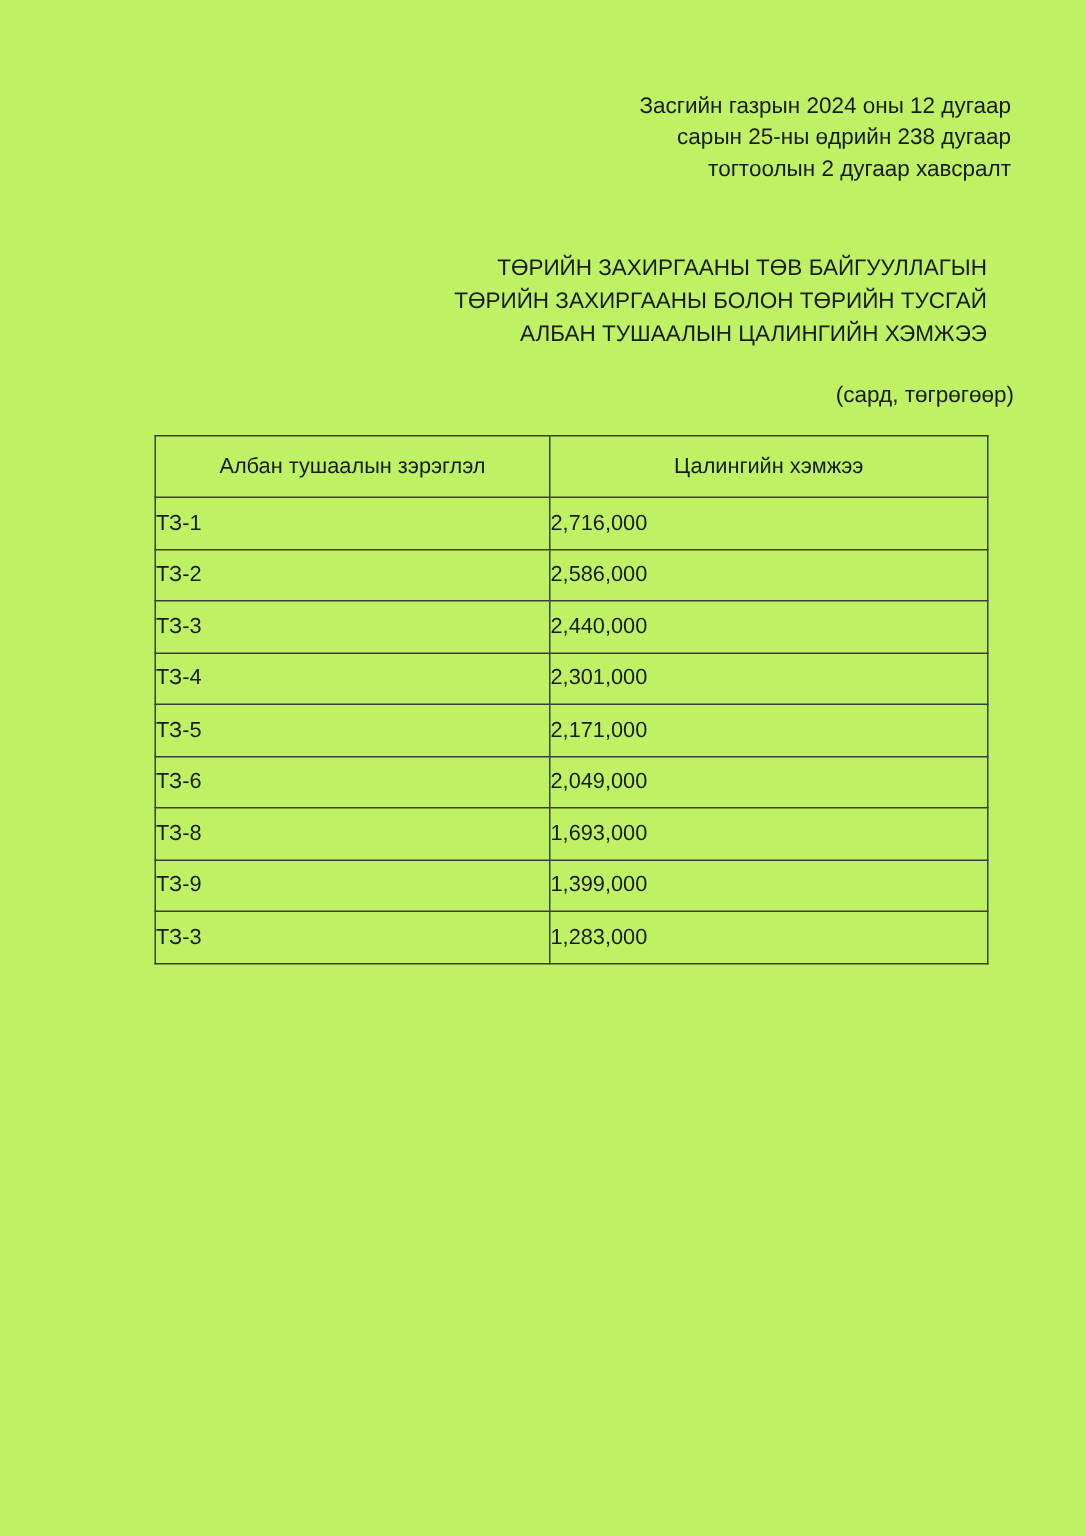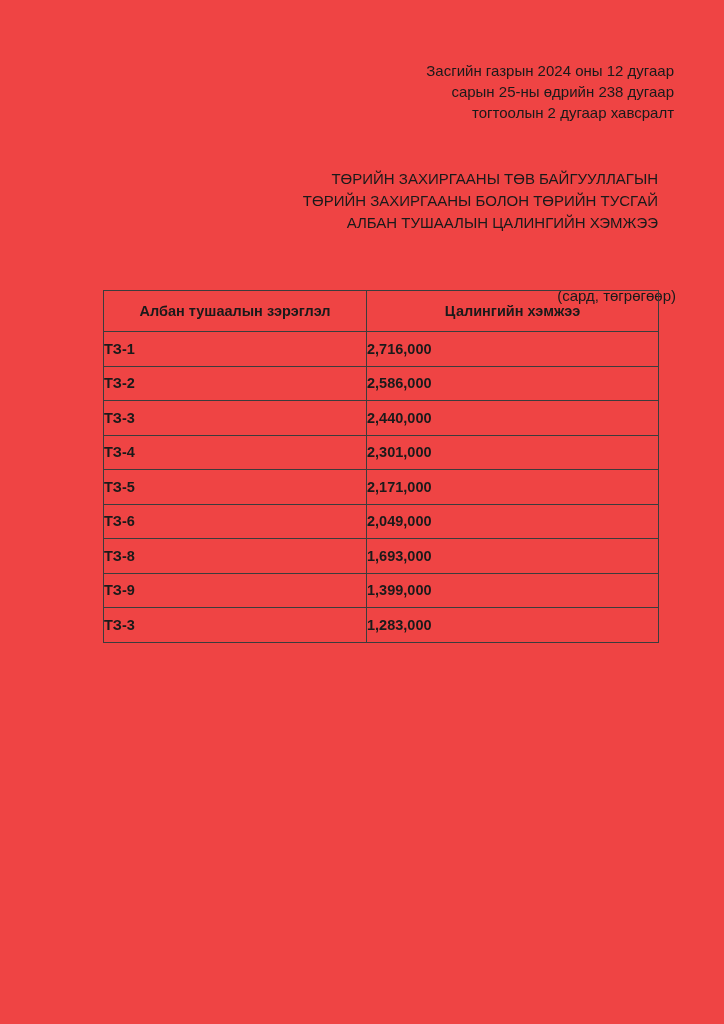--- a/index.html
+++ b/index.html
@@ -4,21 +4,21 @@
 <style>
   html, body {
     margin: 0;
     padding: 0;
     background: #e8e8e8;
   }
   .page {
     position: relative;
     width: 724px;
     height: 1024px;
-    background: #ef4444;
+    background: #bef264;
     overflow: hidden;
     font-family: "Liberation Sans", "DejaVu Sans", sans-serif;
     color: #1a1a1a;
     -webkit-font-smoothing: antialiased;
   }
   .appendix-note {
     position: absolute;
     top: 60px;
     right: 50px;
     text-align: right;
@@ -34,38 +34,37 @@
     text-align: right;
     font-size: 15px;
     line-height: 22px;
   }
   .unit-note {
     position: absolute;
     top: 254px;
     right: 48px;
     font-size: 15px;
     line-height: 20px;
-    margin-top: 32px;
   }
   table.salary-table {
     position: absolute;
     top: 290px;
     left: 103px;
     width: 555px;
     border-collapse: collapse;
     table-layout: fixed;
     font-size: 14.5px;
   }
   table.salary-table col.grade-col   { width: 263px; }
   table.salary-table col.salary-col  { width: 292px; }
   table.salary-table th,
   table.salary-table td {
     border: 1.5px solid #3c3c3c;
     vertical-align: middle;
-    font-weight: bold;
+    font-weight: normal;
     padding: 0;
   }
   table.salary-table th { height: 40px; }
   table.salary-table td { height: 33.5px; }
 </style>
 </head>
 <body>
 
 <div class="page">
 

